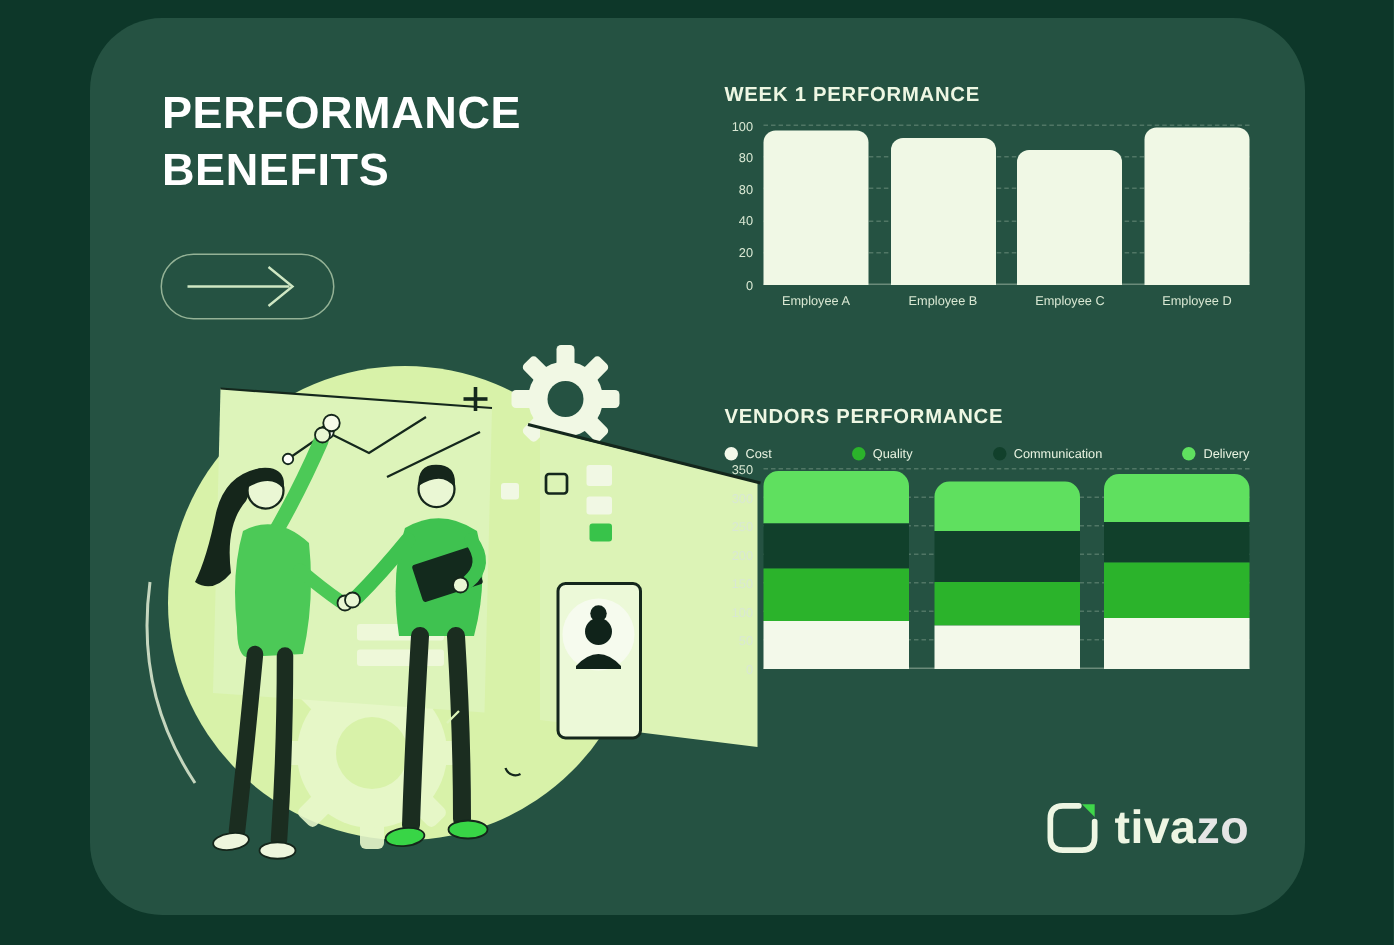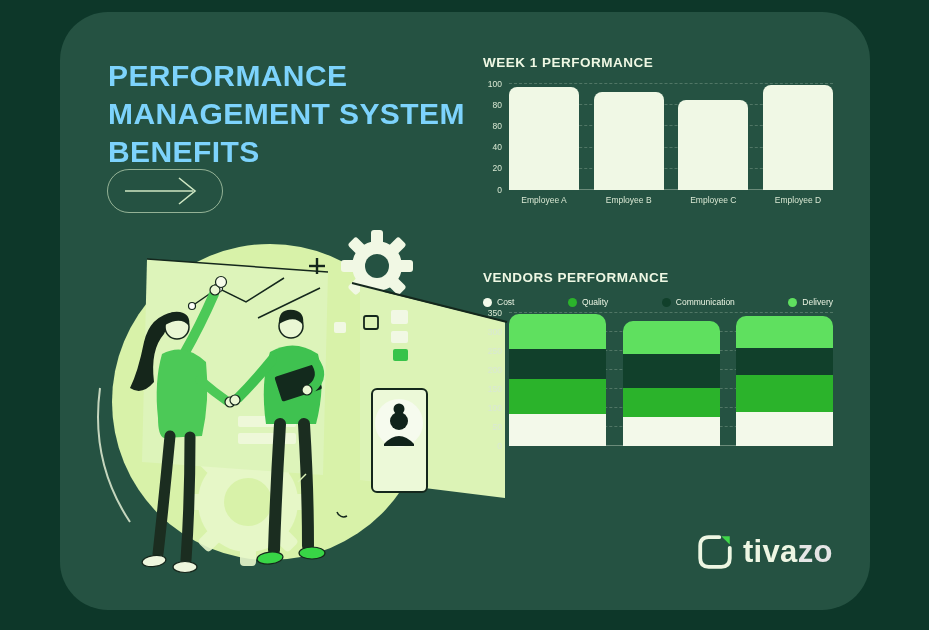--- a/index.html
+++ b/index.html
@@ -14,21 +14,21 @@
     position: absolute;
     left: 60px; top: 12px;
     width: 810px; height: 598px;
     background: #255242;
     border-radius: 48px;
   }
   
   .title {
     position: absolute; left: 48px; top: 45px;
     font-size: 30px; line-height: 38px; font-weight: 700;
-    letter-spacing: 0.4px; color: #7dd3fc;
+    letter-spacing: 0.4px; color: #ffffff;
   }
   .title span { display: block; }
   .arrow-btn {
     position: absolute; left: 47px; top: 157px;
     width: 116px; height: 44px;
     border: 1.5px solid rgba(207,231,195,0.65);
     border-radius: 22px;
     display: flex; align-items: center; justify-content: center;
     cursor: pointer; background: transparent;
   }
@@ -81,21 +81,20 @@
   
   .illustration { position: absolute; left: 28px; top: 216px; width: 420px; height: 364px; }
 </style>
 </head>
 <body>
 
 <div class="panel">
 
   <h1 class="title">
     <span>PERFORMANCE</span>
-    <span>MANAGEMENT SYSTEM</span>
     <span>BENEFITS</span>
   </h1>
 
   <div class="arrow-btn">
     <svg width="96" height="32" viewBox="0 0 96 32">
       <line x1="8" y1="16" x2="76" y2="16" stroke="#cfe7c3" stroke-width="1.6"></line>
       <polyline points="62,3 78,16 62,29" fill="none" stroke="#cfe7c3" stroke-width="1.6"></polyline>
     </svg>
   </div>
 

